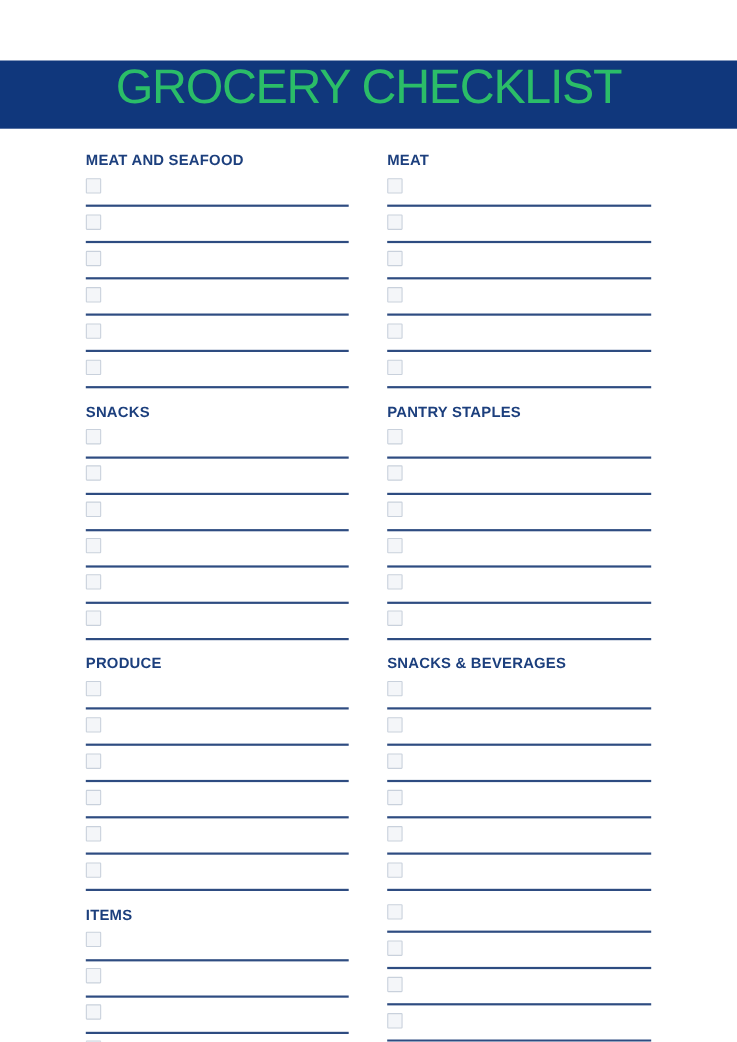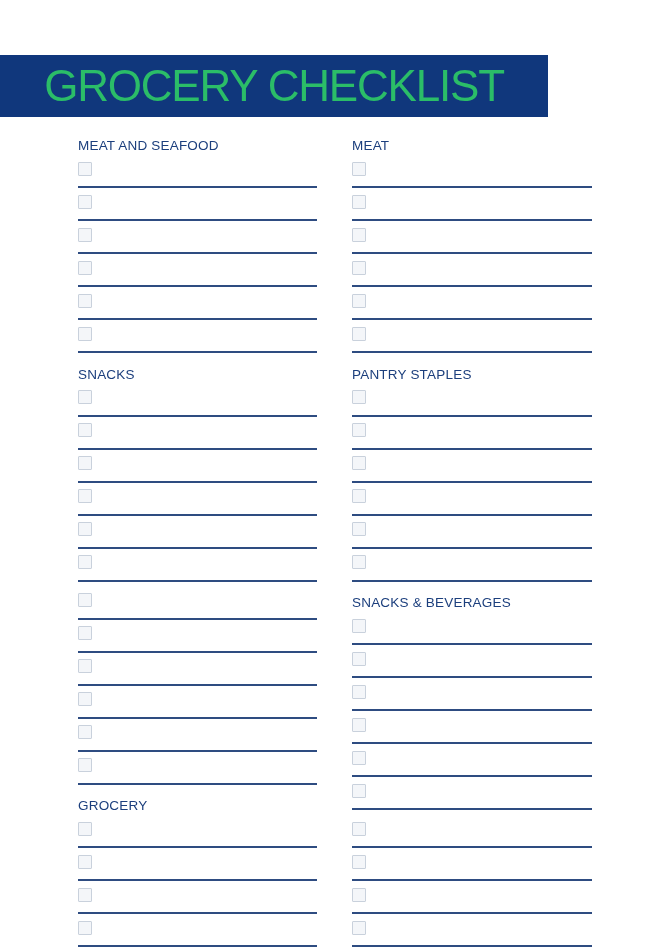--- a/index.html
+++ b/index.html
@@ -6,24 +6,23 @@
   html, body {
     width: 670px;
     background: #ffffff;
     font-family: "Liberation Sans", sans-serif;
   }
   body { height: 947px; position: relative; overflow: hidden; }
 
   .title-band {
     position: absolute;
     left: 0; top: 55px;
-    width: 548px; height: 62px;
+    width: 670px; height: 62px;
     background: var(--band, #10377c);
     display: flex;
-    align-items: center;
     justify-content: center;
   }
   .title-band h1 {
     color: var(--title-green, #2bbd68);
     font-size: 44px;
     font-weight: 500;
     letter-spacing: -1.2px;
     white-space: nowrap;
   }
 
@@ -35,21 +34,21 @@
     display: flex;
     gap: 35px;
   }
   .column { width: 240px; flex: 0 0 auto; }
   .column.left { width: 239px; }
 
   .section { margin-bottom: 11.5px; }
   .section-title {
     color: var(--header-text, #1c3f7d);
     font-size: 13.5px;
-    font-weight: 400;
+    font-weight: 700;
     letter-spacing: 0.2px;
     height: 19px;
     line-height: 19px;
     margin-bottom: 1.5px;
     white-space: nowrap;
   }
   .row {
     height: 26.5px;
     border-bottom: 2px solid var(--line, #2e4c81);
   }
@@ -111,43 +110,44 @@
           </div>
           <div class="row">
             <span class="checkbox"></span>
           </div>
           <div class="row">
             <span class="checkbox"></span>
           </div>
         </div>
       </section>
       <section class="section">
-        <div class="rows">
-          <div class="row">
-            <span class="checkbox"></span>
-          </div>
-          <div class="row">
-            <span class="checkbox"></span>
-          </div>
-          <div class="row">
-            <span class="checkbox"></span>
-          </div>
-          <div class="row">
-            <span class="checkbox"></span>
-          </div>
-          <div class="row">
-            <span class="checkbox"></span>
-          </div>
-          <div class="row">
-            <span class="checkbox"></span>
-          </div>
-        </div>
-      </section>
-      <section class="section">
-        <h2 class="section-title">GROCERY</h2>
+        <h2 class="section-title">PRODUCE</h2>
+        <div class="rows">
+          <div class="row">
+            <span class="checkbox"></span>
+          </div>
+          <div class="row">
+            <span class="checkbox"></span>
+          </div>
+          <div class="row">
+            <span class="checkbox"></span>
+          </div>
+          <div class="row">
+            <span class="checkbox"></span>
+          </div>
+          <div class="row">
+            <span class="checkbox"></span>
+          </div>
+          <div class="row">
+            <span class="checkbox"></span>
+          </div>
+        </div>
+      </section>
+      <section class="section">
+        <h2 class="section-title">ITEMS</h2>
         <div class="rows">
           <div class="row">
             <span class="checkbox"></span>
           </div>
           <div class="row">
             <span class="checkbox"></span>
           </div>
           <div class="row">
             <span class="checkbox"></span>
           </div>

